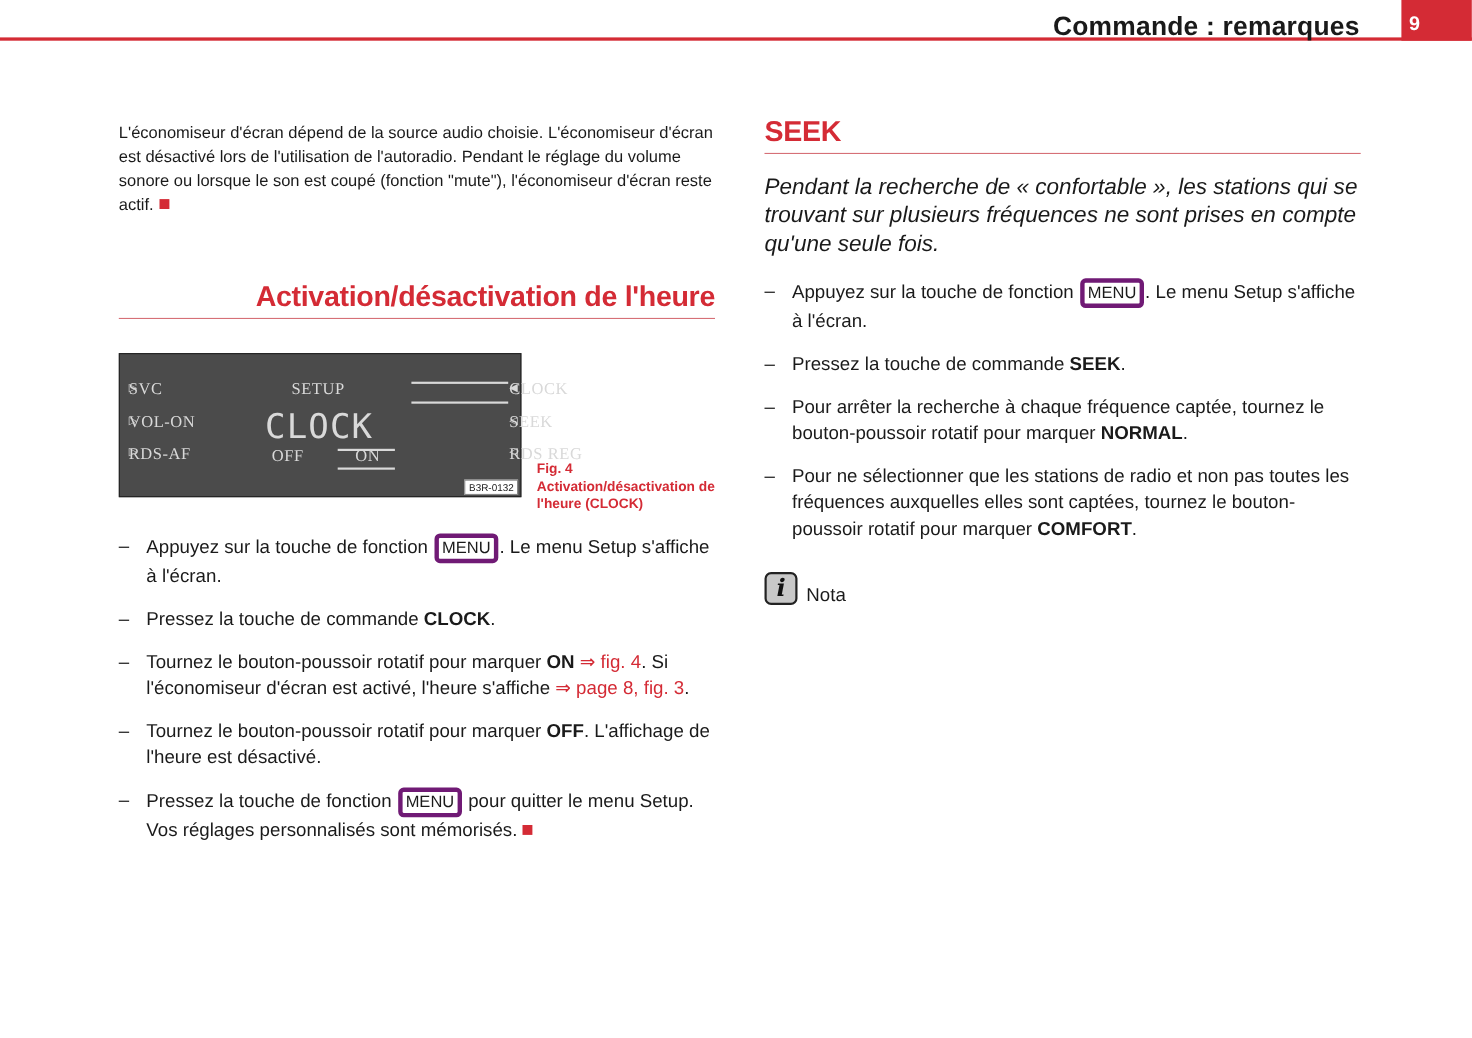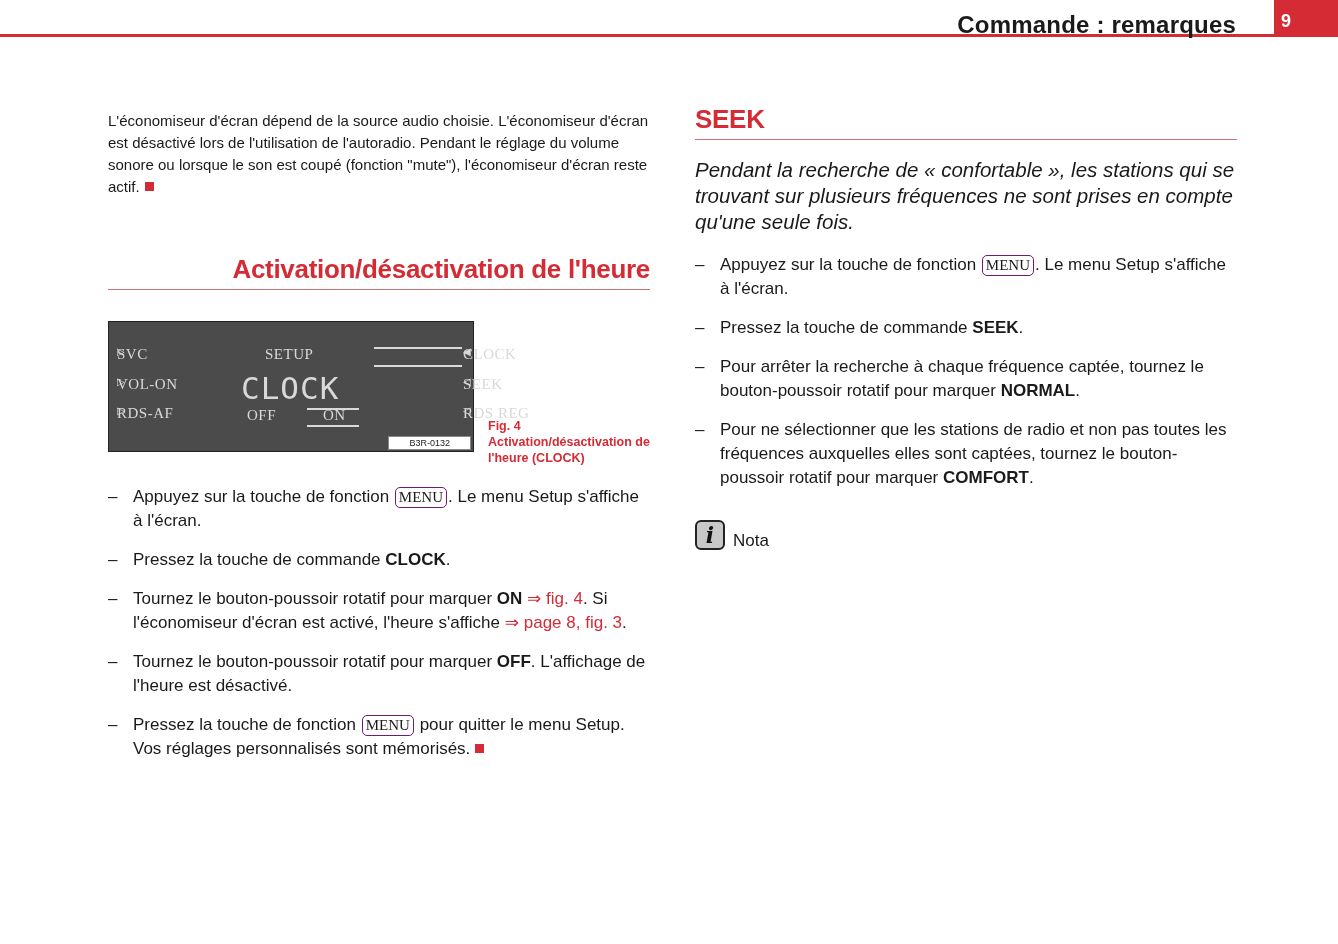--- a/index.html
+++ b/index.html
@@ -26,32 +26,32 @@
 
   .lcd {
     position: absolute; left: 108px; top: 321px; width: 364px; height: 129px;
     background: #4b4b4b; border: 1px solid #222;
     font-family: "DejaVu Sans Mono", "Liberation Mono", monospace; color: #d9d9d9;
   }
   .lcd span { position: absolute; white-space: nowrap; }
   .lcd .sm { font-size: 15px; letter-spacing: 0.5px; font-family: Liberation Serif, serif; }
   .lcd .big { font-size: 31px; letter-spacing: 1px; top: 48px; left: 132px; }
   .lcd .line { position: absolute; height: 1.5px; background: #d9d9d9; }
-  .code-badge { position: absolute; right: 2px; bottom: 1px; background: #fff; color: #222; font-family: "Liberation Sans", sans-serif; font-size: 9px; padding: 1px 20px; border: 1px solid #888; }
+  .code-badge { position: absolute; right: 2px; bottom: 1px; background: #fff; color: #222; font-family: "Liberation Sans", sans-serif; font-size: 9px; padding: 1px 3px; border: 1px solid #888; }
   .tri { font-size: 10px; }
 
   .caption { position: absolute; left: 488px; top: 418px; width: 170px; font-size: 12.5px; line-height: 16px; font-weight: bold; color: #d42b35; }
 
   .steps { margin: 0; padding: 0; list-style: none; }
   .steps li { position: relative; padding-left: 25px; font-size: 17px; line-height: 24px; margin-bottom: 15px; }
   .steps li .dash { position: absolute; left: 0; top: 0; }
   .steps-left { top: 485px; }
   .steps-right { top: 253px; }
 
-  .key { display: inline-block; border: 1px solid #701a75; border-radius: 5px; padding: 0 3px; line-height: 19px; font-size: 15px; margin: 0 1px; font-family: Liberation Serif, serif; }
+  .key { display: inline-block; border: 4px solid #701a75; border-radius: 5px; padding: 0 3px; line-height: 19px; font-size: 15px; margin: 0 1px; }
   .key-sm { font-size: 13.5px; line-height: 16px; border-radius: 4px; padding: 0 2px; }
   .link { color: #d42b35; }
   b { font-weight: bold; }
 
   .lead { top: 157px; font-size: 20.5px; line-height: 26px; font-style: italic; }
 
   .nota { top: 520px; }
   .nota-head { display: flex; align-items: flex-end; gap: 8px; }
   .info-icon { width: 30px; height: 30px; border: 2px solid #222; border-radius: 6px; background: #c8c8c8; display: flex; align-items: center; justify-content: center; box-sizing: border-box; font-family: "DejaVu Serif", serif; font-style: italic; font-weight: bold; font-size: 22px; color: #111; }
   .nota-title { font-size: 17px; font-weight: normal; line-height: 18px; }

